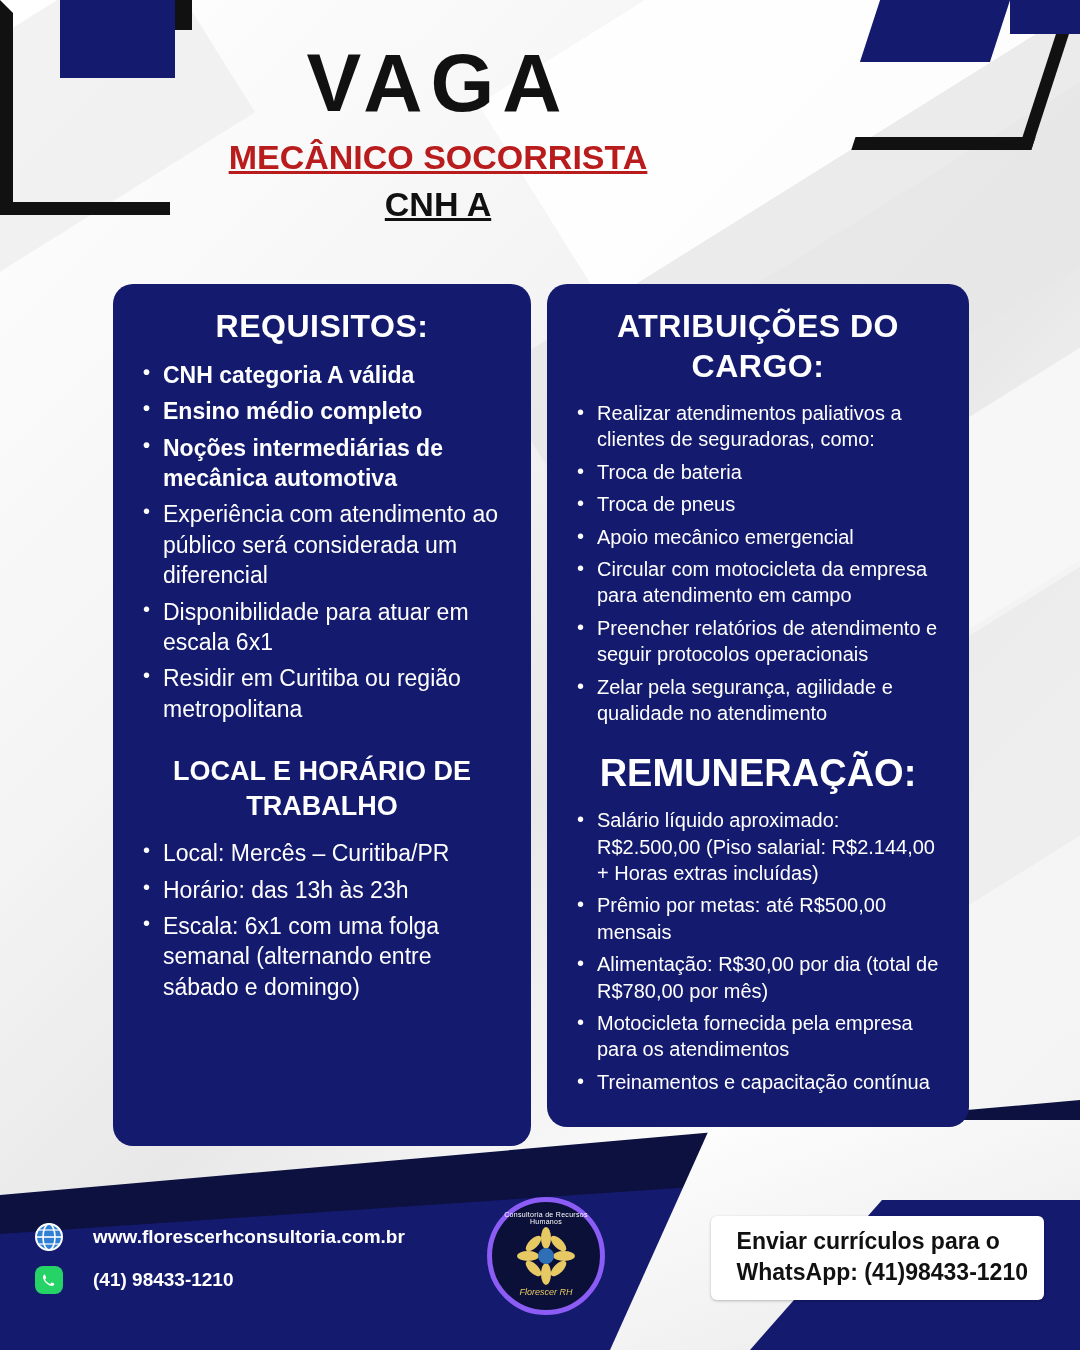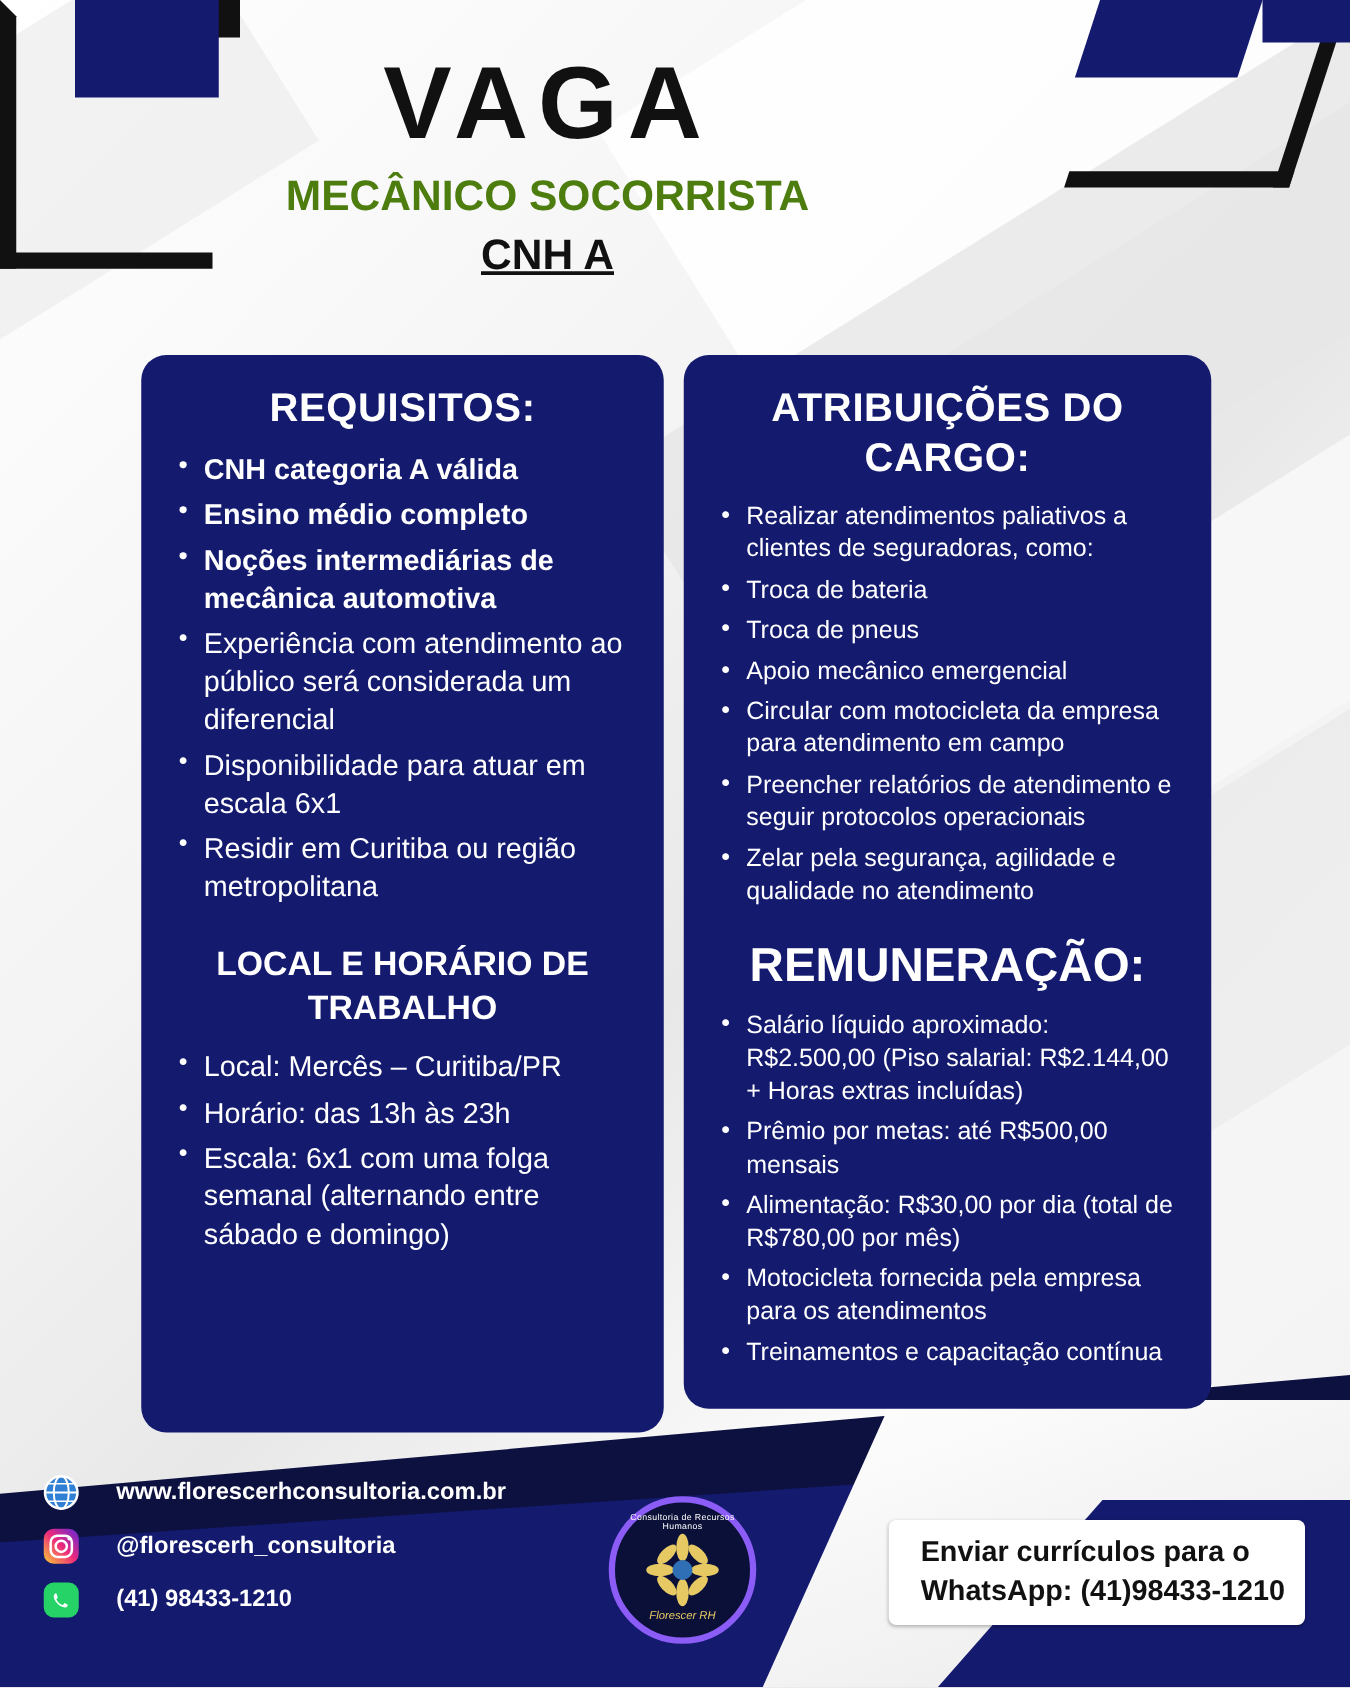--- a/index.html
+++ b/index.html
@@ -95,22 +95,22 @@
     clip-path: polygon(40% 0, 100% 0, 100% 100%, 0 100%);
   }
 
   
   .header { position: absolute; top: 40px; left: 0; width: 876px; text-align: center; }
   .title {
     font-size: 82px; font-weight: bold; letter-spacing: 8px; color: #111111;
     line-height: 1.05;
   }
   .subtitle {
-    font-size: 34px; font-weight: bold; color: #4d7c0f;
-    margin-top: 12px;
+    font-size: 34px; font-weight: bold; color: #b91c1c;
+    text-decoration: underline; margin-top: 12px;
   }
   .subtitle2 {
     font-size: 34px; font-weight: bold; color: #111111;
     text-decoration: underline; margin-top: 8px;
   }
 
   
   .cards {
     position: absolute; top: 284px; left: 113px;
     width: 856px; display: flex; gap: 16px; align-items: flex-start;
@@ -271,38 +271,20 @@
           <circle cx="15" cy="15" r="13" fill="none" stroke="#ffffff" stroke-width="2"></circle>
           <ellipse cx="15" cy="15" rx="6" ry="13" fill="none" stroke="#ffffff" stroke-width="1.6"></ellipse>
           <line x1="2" y1="15" x2="28" y2="15" stroke="#ffffff" stroke-width="1.6"></line>
           <line x1="4" y1="8" x2="26" y2="8" stroke="#ffffff" stroke-width="1.2"></line>
           <line x1="4" y1="22" x2="26" y2="22" stroke="#ffffff" stroke-width="1.2"></line>
         </svg>
       </span>
       <span class="contact-text">www.florescerhconsultoria.com.br</span>
     </div>
 
-    <div class="contact-row">
-      <span class="ic">
-        <svg width="30" height="30" viewBox="0 0 30 30">
-          <defs>
-            <linearGradient id="igg" x1="0" y1="1" x2="1" y2="0">
-              <stop offset="0%" stop-color="#f9ce34"></stop>
-              <stop offset="50%" stop-color="#ee2a7b"></stop>
-              <stop offset="100%" stop-color="#6228d7"></stop>
-            </linearGradient>
-          </defs>
-          <rect x="1" y="1" width="28" height="28" rx="8" fill="url(#igg)"></rect>
-          <rect x="6.5" y="6.5" width="17" height="17" rx="5.5" fill="none" stroke="#ffffff" stroke-width="2"></rect>
-          <circle cx="15" cy="15" r="4.5" fill="none" stroke="#ffffff" stroke-width="2"></circle>
-          <circle cx="21.4" cy="8.8" r="1.5" fill="#ffffff"></circle>
-        </svg>
-      </span>
-      <span class="contact-text">@florescerh_consultoria</span>
-    </div>
 
     <div class="contact-row">
       <span class="ic">
         <svg width="30" height="30" viewBox="0 0 30 30">
           <rect x="1" y="1" width="28" height="28" rx="8" fill="#25d366"></rect>
           <path d="M10.8 9.6c-.4 0-.9.2-1.2.7-.4.6-.8 1.4-.5 2.7.4 1.8 1.6 3.7 3.2 5.2 1.8 1.7 4 2.6 5.4 2.7 1 .1 1.8-.4 2.2-1 .3-.5.4-1 .3-1.2-.1-.2-1.9-1.1-2.2-1.2-.3-.1-.5-.1-.7.2-.2.3-.7.9-.9 1.1-.2.2-.3.2-.6.1-.4-.2-1.5-.6-2.8-1.8-1-.9-1.6-2-1.8-2.4-.2-.3 0-.5.1-.6l.5-.6c.2-.2.2-.3.3-.6.1-.2 0-.4 0-.6-.1-.2-.7-1.7-.9-2.3-.2-.4-.4-.4-.6-.4z" fill="#ffffff"></path>
         </svg>
       </span>
       <span class="contact-text">(41) 98433-1210</span>
     </div>

